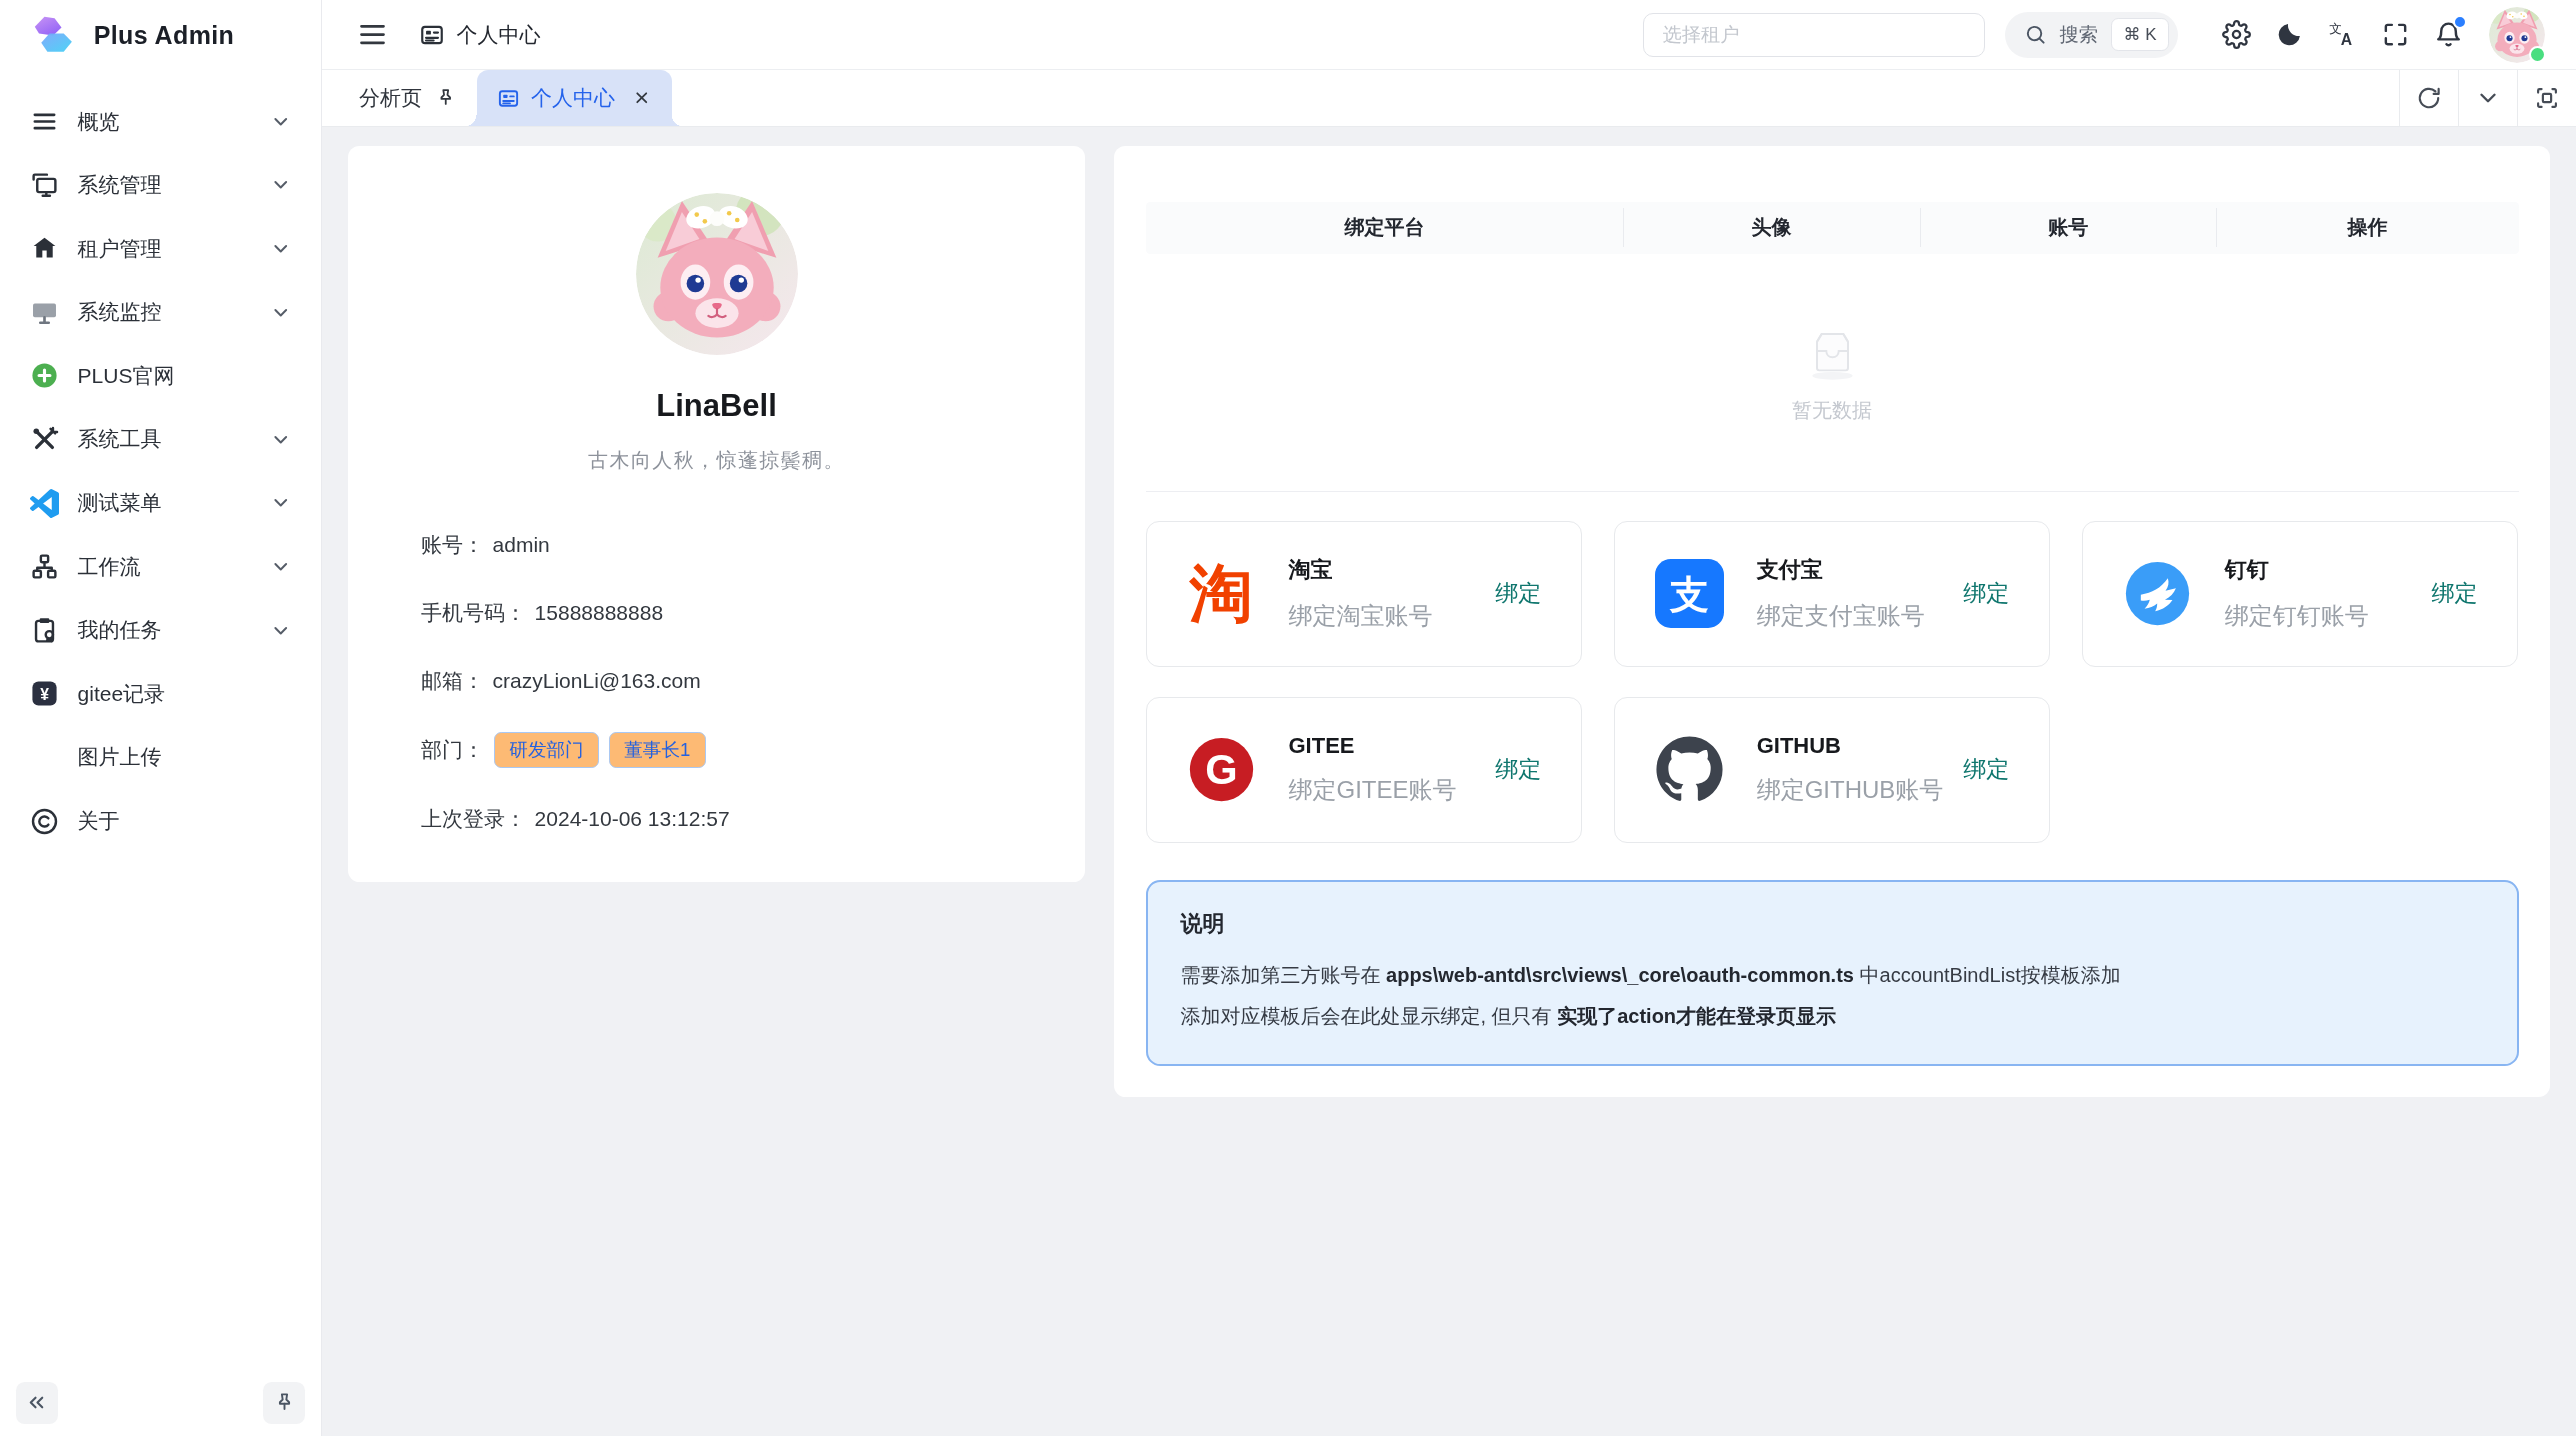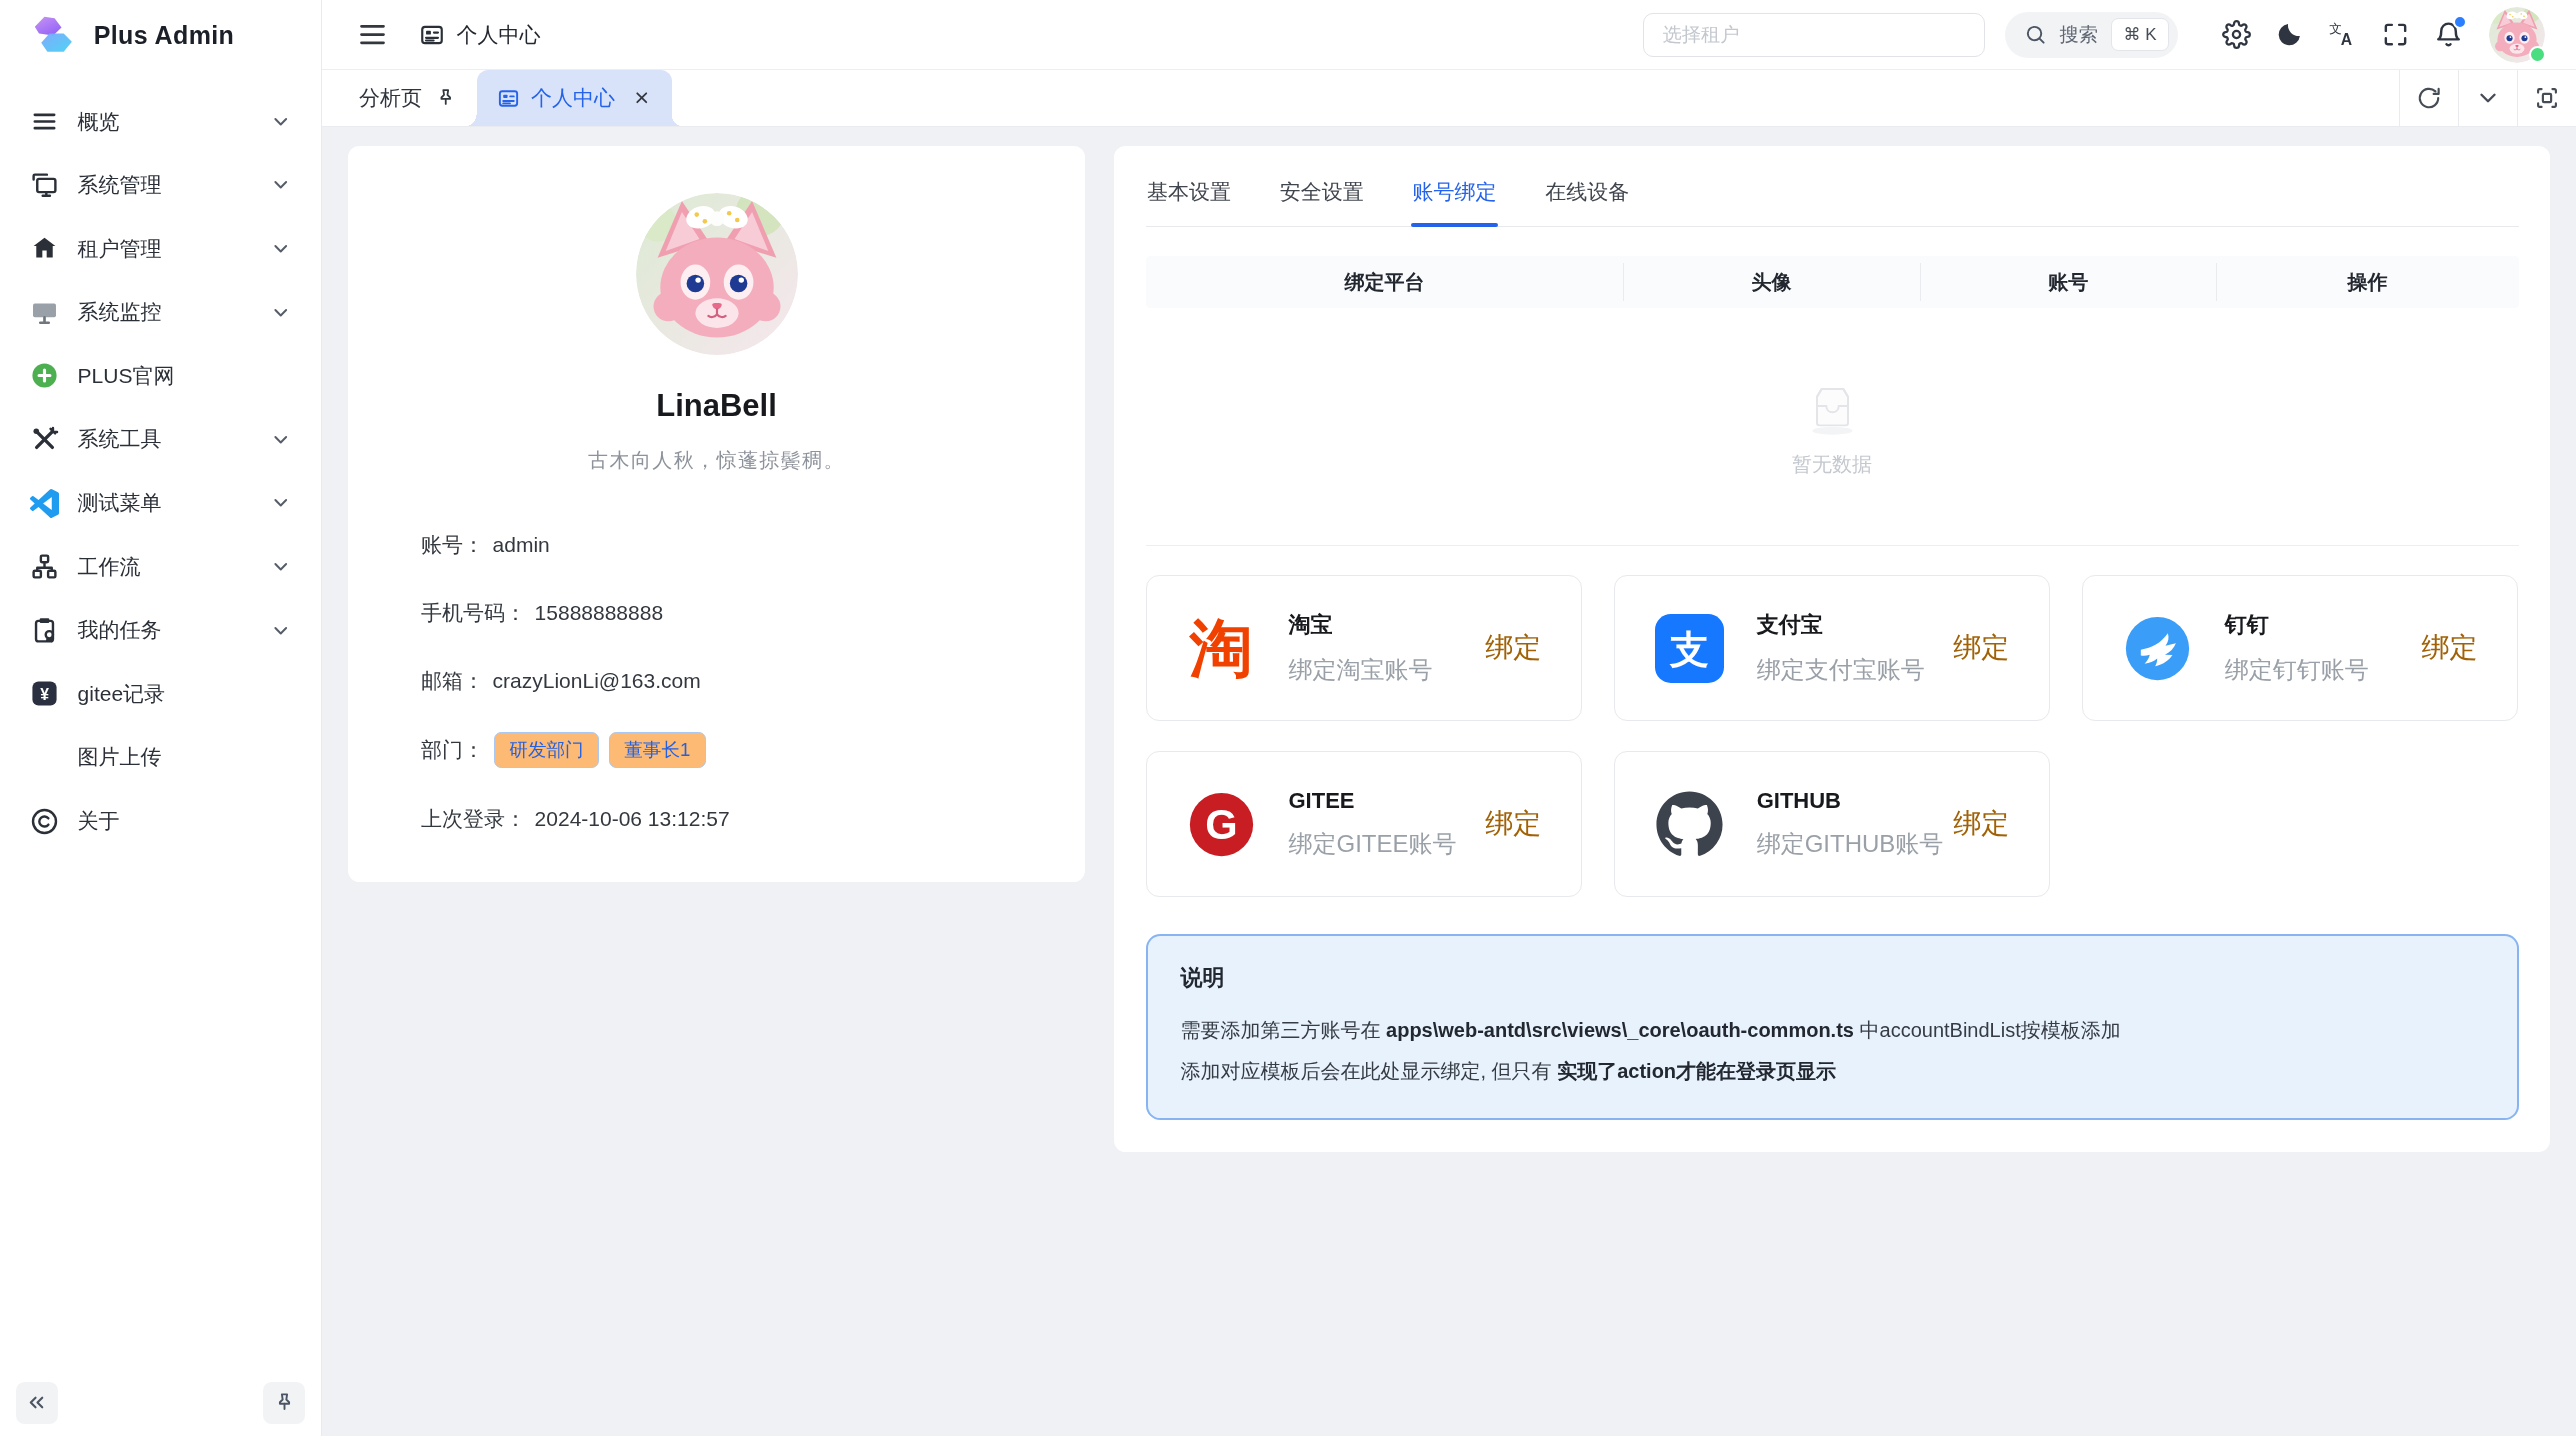--- a/index.html
+++ b/index.html
@@ -123,21 +123,21 @@
 
   .cards { margin-top:29px; display:grid; grid-template-columns:repeat(3,1fr); gap:30px 31.5px; }
   .bind-card { height:146px; border:0.7px solid #e7e9ec; border-radius:13px; background:#fff;
     display:flex; align-items:center; padding:0 40px; }
   .bc-ic { width:69px; height:69px; flex:0 0 69px; display:flex; align-items:center; justify-content:center; }
   .bc-ic svg { width:69px; height:69px; }
   .ic-taobao { font-size:63px; font-weight:800; color:#f14100; line-height:69px; }
   .bc-text { margin-left:33px; flex:1; min-width:0; }
   .bc-title { font-size:22px; color:#17191d; font-weight:600; }
   .bc-desc { margin-top:14.3px; font-size:24px; color:#9aa0a8; white-space:nowrap; }
-  .bc-action { font-size:28px; color:#a16207; margin-left:14.3px; }
+  .bc-action { font-size:23px; color:#0f766e; margin-left:14.3px; }
 
   .note { margin-top:37px; background:#e7f2fd; border:2.1px solid #88b5f2; border-radius:14.3px;
     padding:27px 33px 31.5px; }
   .note-title { font-size:22px; color:#23272f; font-weight:600; }
   .note-line { margin-top:21.5px; font-size:20px; color:#363b44; line-height:1.55; }
   .note-line + .note-line { margin-top:10px; }
   .note-line b { font-weight:700; color:#23272f; }
 </style>
 </head>
 <body>
@@ -492,26 +492,20 @@
           <span class="tag">董事长1</span>
         </div>
         <div class="p-row">
           <span>上次登录：</span>
           <span class="p-val">2024-10-06 13:12:57</span>
         </div>
       </div>
     </section>
 
     <section class="panel">
-      <div class="panel-tabs">
-        <span class="ptab clickable">基本设置</span>
-        <span class="ptab clickable">安全设置</span>
-        <span class="ptab active clickable">账号绑定</span>
-        <span class="ptab clickable">在线设备</span>
-      </div>
 
       <div class="t-head">
         <span class="t-cell">绑定平台</span>
         <span class="t-cell">头像</span>
         <span class="t-cell">账号</span>
         <span class="t-cell">操作</span>
       </div>
       <div class="t-body">
         <span class="empty-icon">
           <svg viewBox="0 0 76 80">

